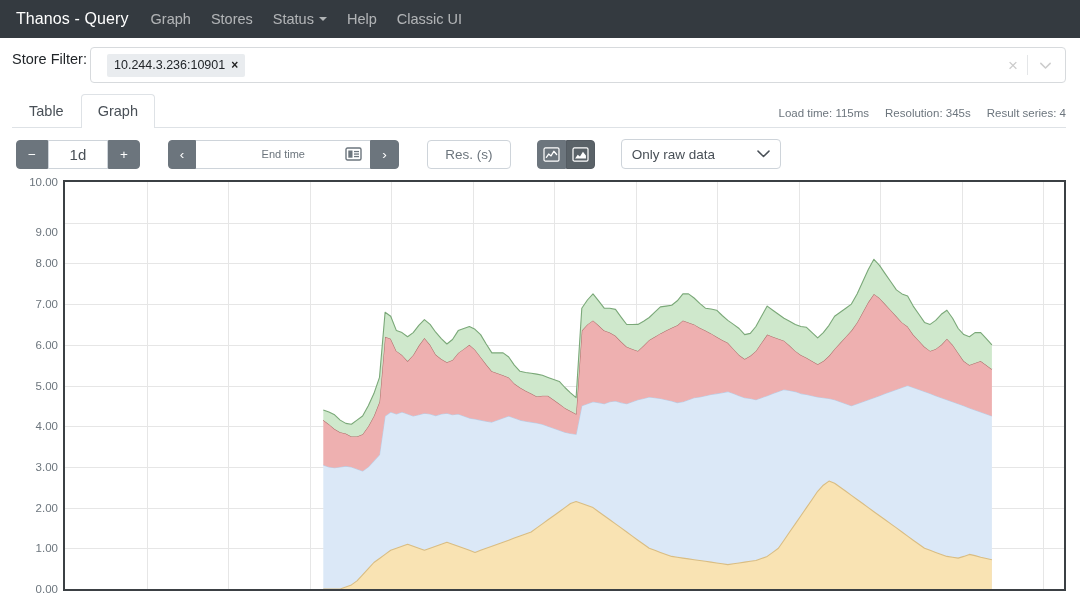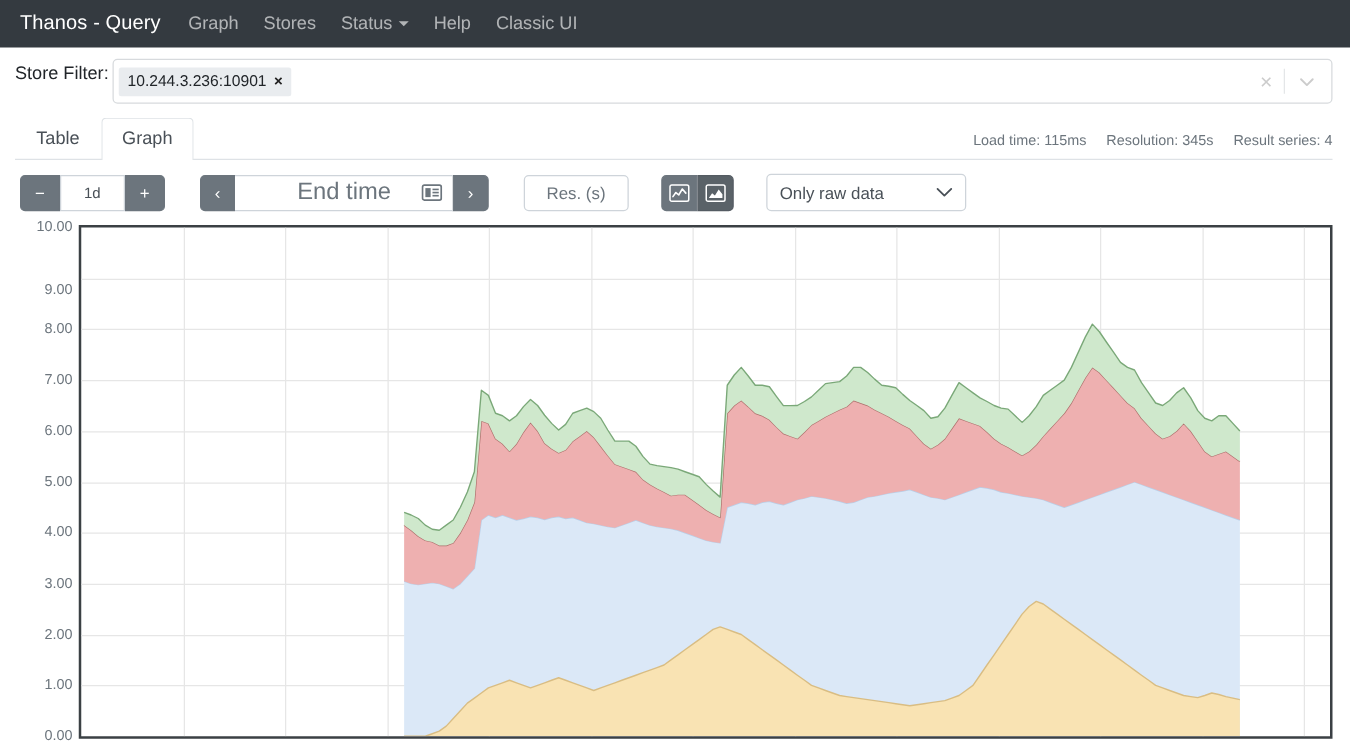--- a/index.html
+++ b/index.html
@@ -63,21 +63,21 @@
     padding-top: 2px;
   }
   .select-control {
     flex: 1;
     min-height: 36px;
     border: 1px solid #d7dadd;
     border-radius: 4px;
     background: #fff;
     display: flex;
     align-items: center;
-    padding: 3px 2px 3px 4px;
+    padding: 3px 2px 3px 16px;
     gap: 25px;
   }
   .select-values {
     flex: 1;
     display: flex;
     align-items: center;
     gap: 4px;
     flex-wrap: wrap;
   }
   .chip {
@@ -181,37 +181,37 @@
     user-select: none;
   }
   .ctl.light {
     background: #fff;
     border-color: #ced4da;
     color: #495057;
   }
   .rnd-l { border-radius: 4px 0 0 4px; }
   .rnd-r { border-radius: 0 4px 4px 0; }
   .range-input {
-    width: 52px;
+    width: 60px;
     text-align: center;
-    font-size: 12px;
+    font-size: 15px;
   }
   .endtime-group { margin-left: 28px; }
   .endtime-field {
     width: 174px;
     background: #fff;
     border: 1px solid #ced4da;
     border-left: none;
     border-right: none;
     height: 29px;
     display: flex;
     align-items: center;
     justify-content: center;
     position: relative;
-    font-size: 19px;
+    font-size: 11px;
     color: #6c757d;
     cursor: text;
   }
   .cal-icon {
     position: absolute;
     right: 8px; top: 50%;
     transform: translateY(-50%);
     display: flex;
   }
   .res-input {

